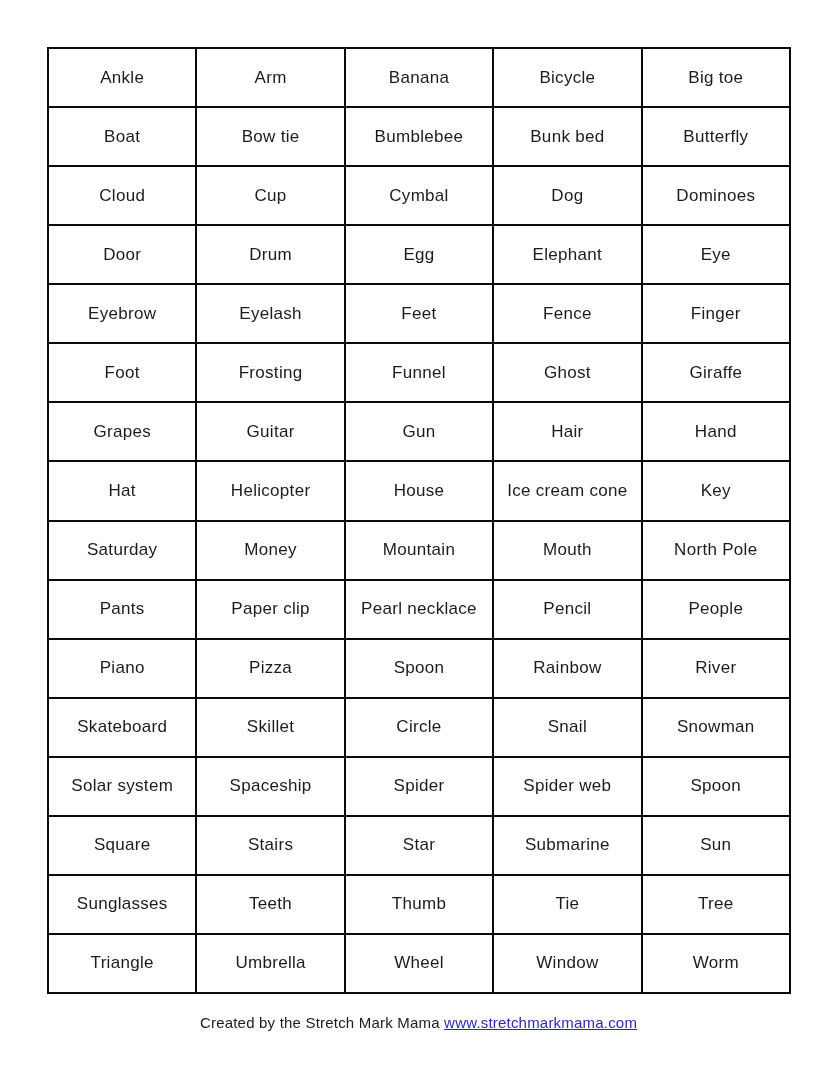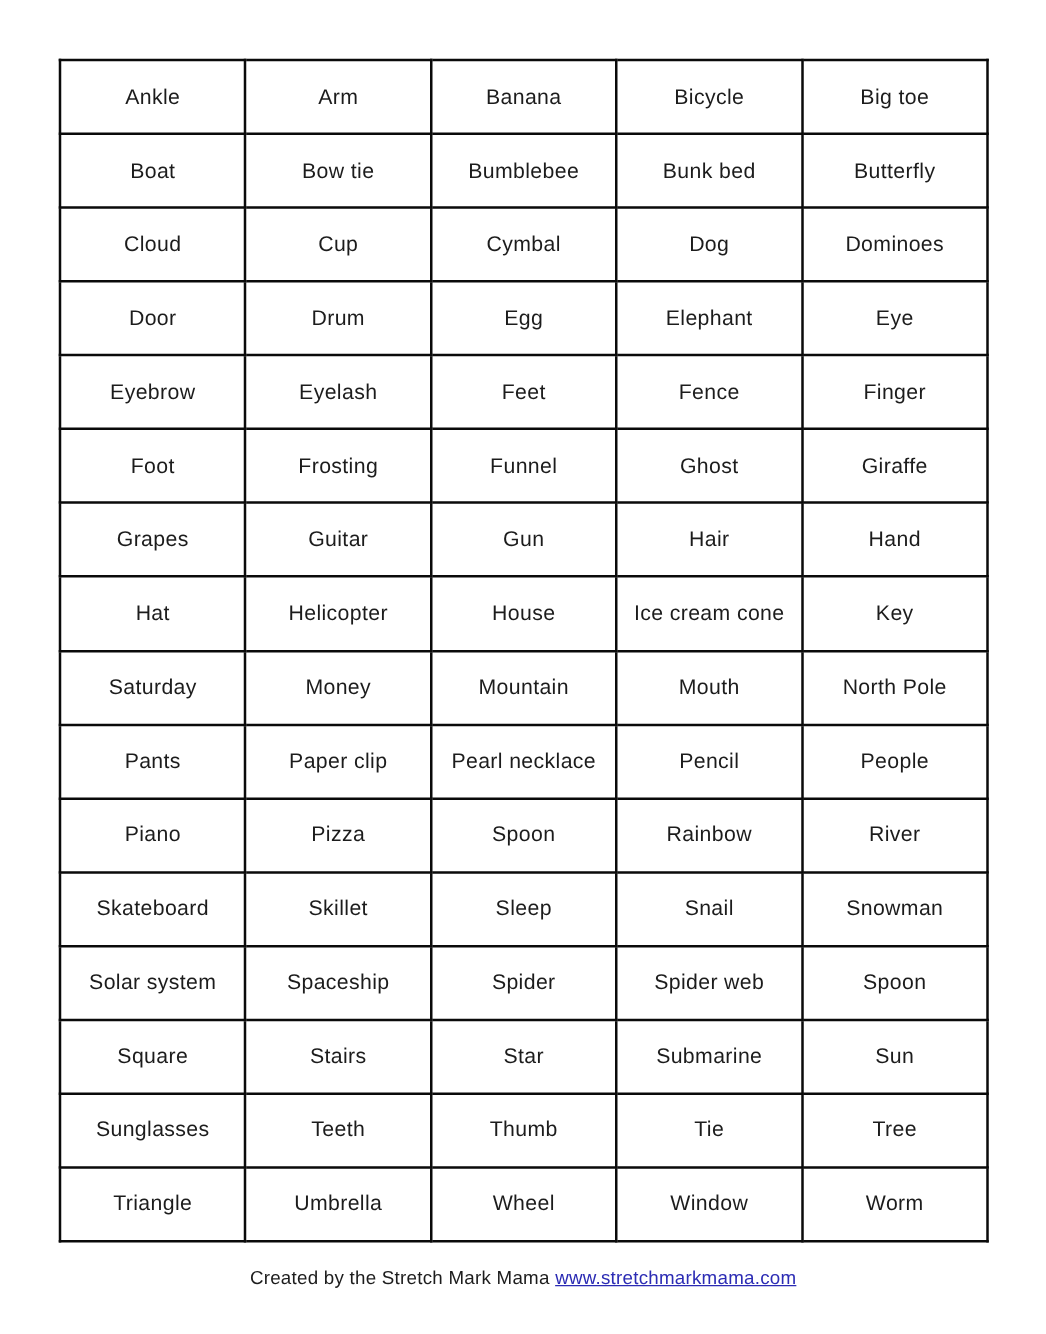--- a/index.html
+++ b/index.html
@@ -131,21 +131,21 @@
         <tr>
           <td>Piano</td>
           <td>Pizza</td>
           <td>Spoon</td>
           <td>Rainbow</td>
           <td>River</td>
         </tr>
         <tr>
           <td>Skateboard</td>
           <td>Skillet</td>
-          <td>Sleep</td>
+          <td>Circle</td>
           <td>Snail</td>
           <td>Snowman</td>
         </tr>
         <tr>
           <td>Solar system</td>
           <td>Spaceship</td>
           <td>Spider</td>
           <td>Spider web</td>
           <td>Spoon</td>
         </tr>

